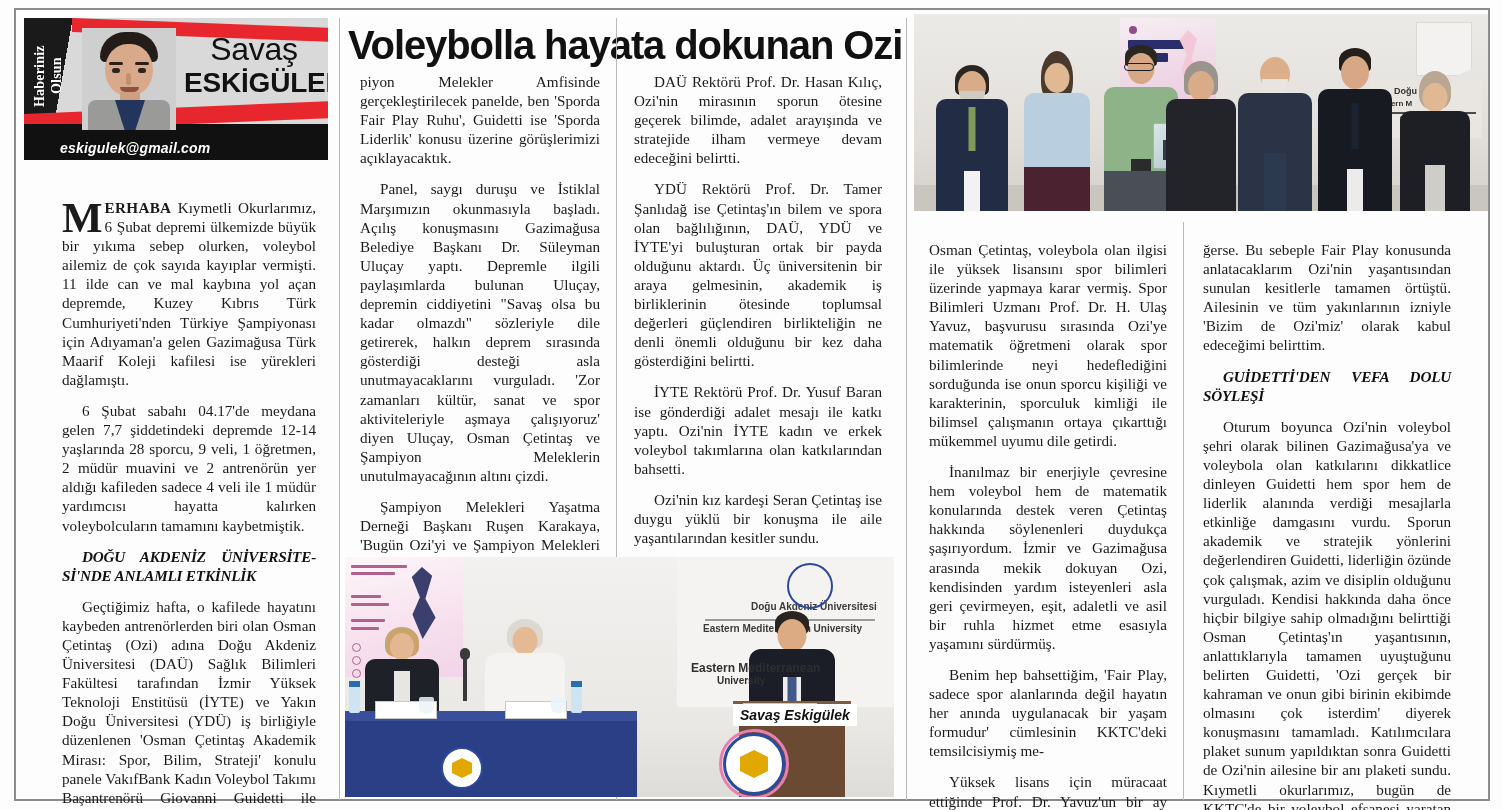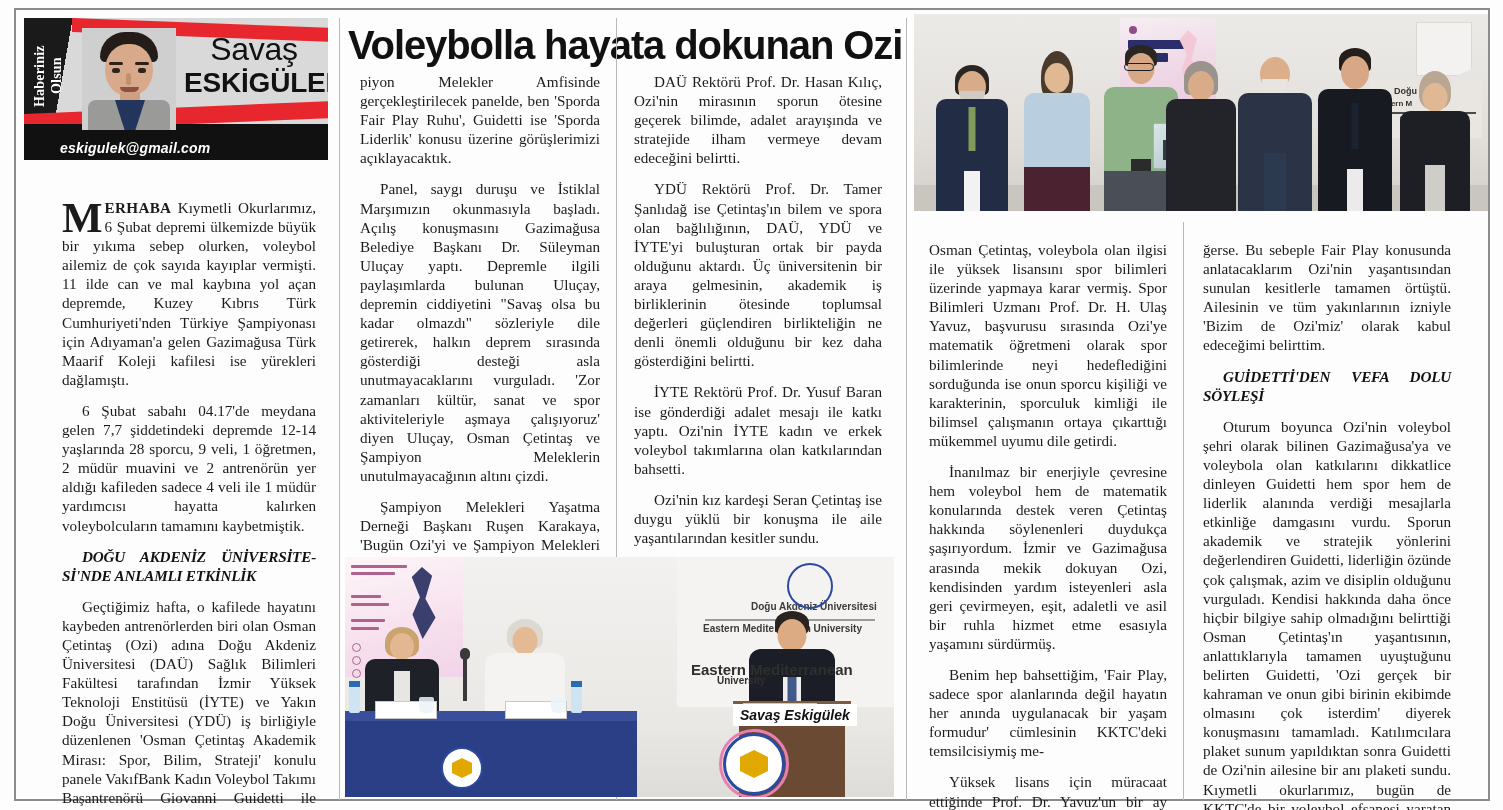--- a/index.html
+++ b/index.html
@@ -411,21 +411,21 @@
       <div style="position:absolute;left:50%;transform:translateX(-50%);top:8px;width:29px;height:33px;border-radius:50%;background:#dcab84;"></div>
       <div style="position:absolute;left:0;bottom:0;width:100%;height:88px;background:#1b1e26;border-radius:12px 12px 0 0;"></div>
       <div style="position:absolute;left:50%;transform:translateX(-50%);bottom:12px;width:18px;height:48px;background:#f0eeec;"></div>
       <div style="position:absolute;left:50%;transform:translateX(-50%);bottom:16px;width:9px;height:44px;background:#3f5a8a;"></div>
     </div>
 
     <div class="pw-podium">
       <div class="pw-podium-top"></div>
     </div>
     <div class="pw-nameplate" style="left:398px;bottom:74px;width:74px;height:20px;"></div>
-    <div class="ph-txt" style="left:346px;top:104px;font-size:15px;color:#2f2f2f;">Eastern Mediterranean</div>
+    <div class="ph-txt" style="left:346px;top:104px;font-size:12px;color:#2f2f2f;">Eastern Mediterranean</div>
     <div class="ph-txt" style="left:372px;top:118px;font-size:10px;color:#2f2f2f;">University</div>
 
     <div class="pw-seal-ring"></div>
     <div class="pw-seal">
         <i></i>
       </div>
 
     <div class="photo-caption">Savaş Eskigülek</div>
   </div>
 

